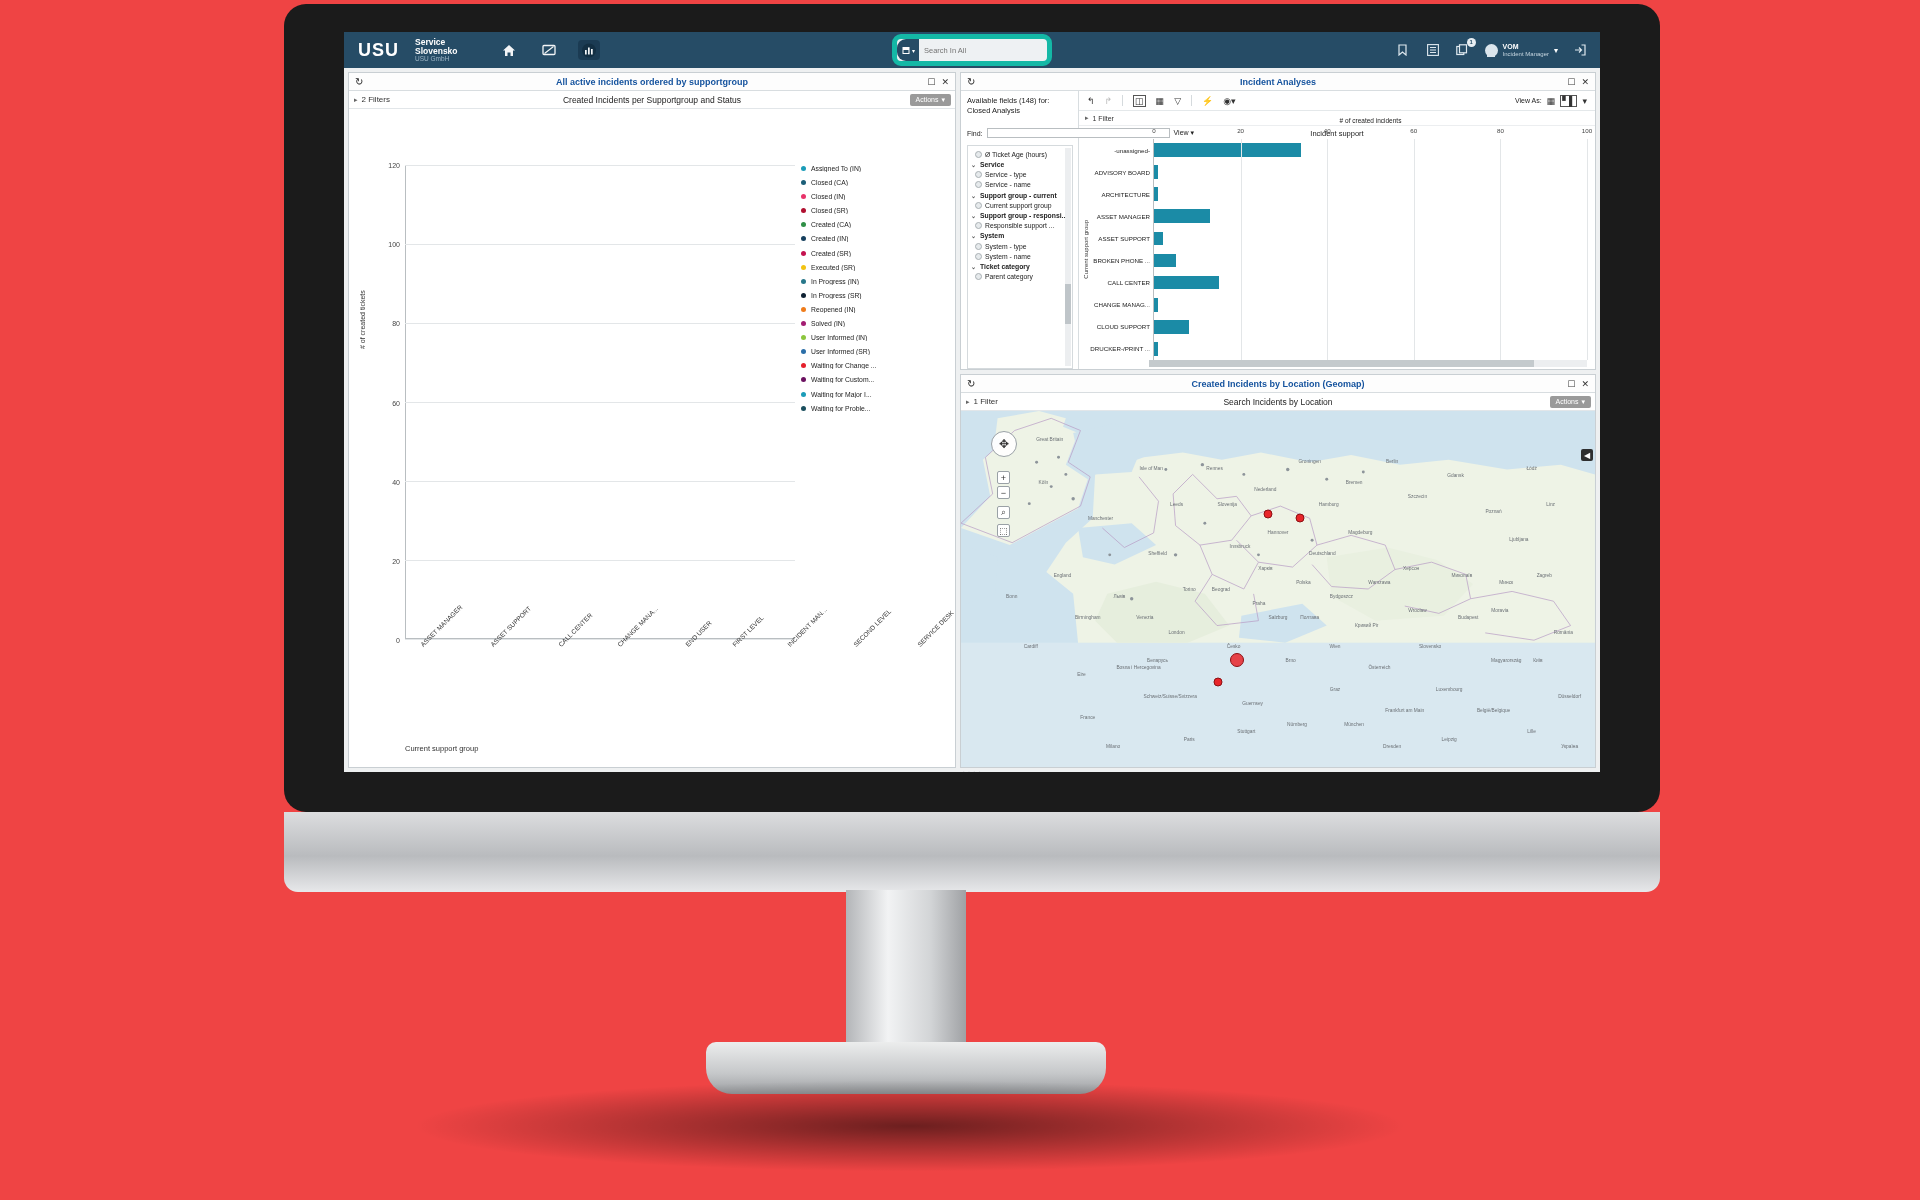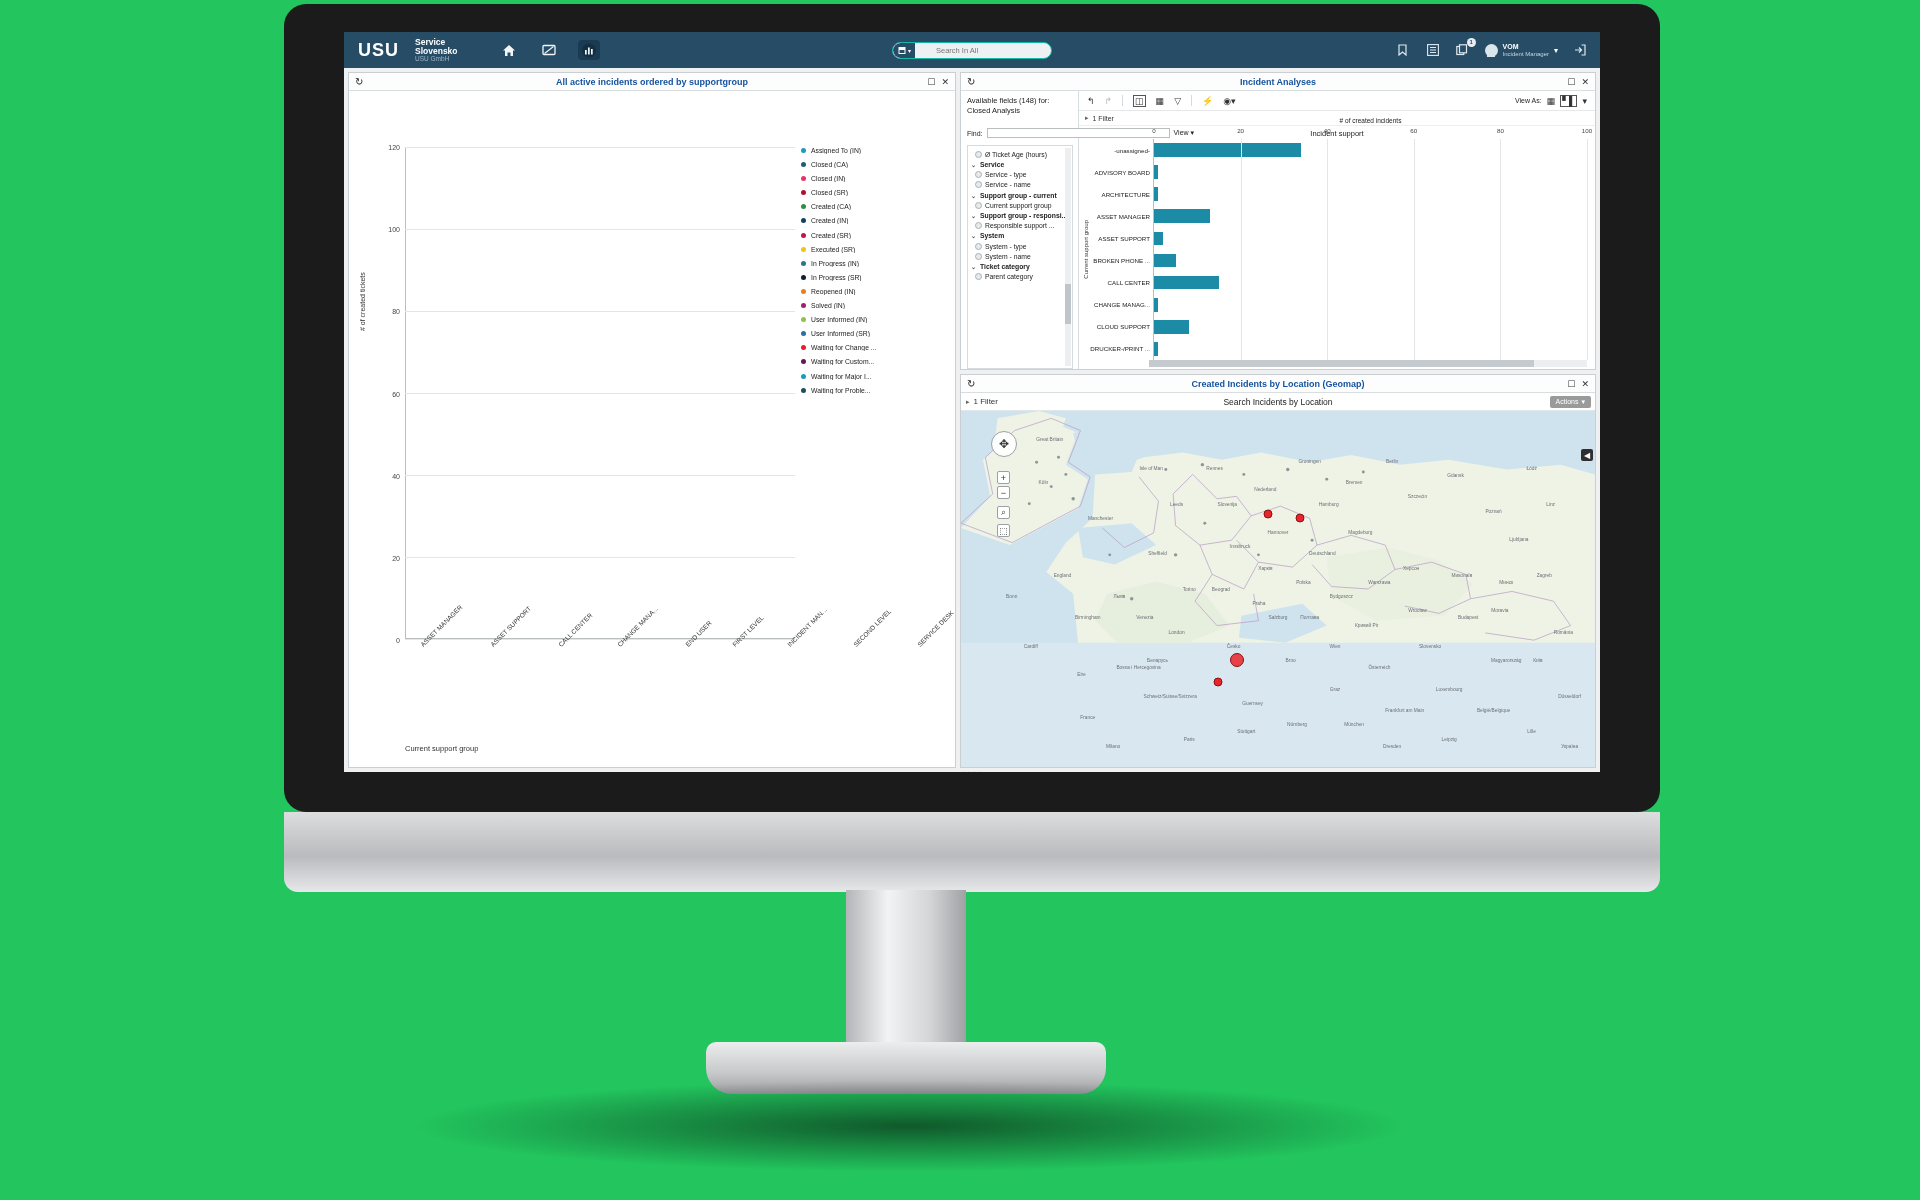--- a/index.html
+++ b/index.html
@@ -4,21 +4,21 @@
 <style>
   * { box-sizing: border-box; }
   html,body { margin:0; padding:0; }
   body {
     width:1920px; height:1200px; overflow:hidden;
     background:#ffffff;
     font-family:"Liberation Sans", sans-serif;
   }
 
   
-  #scene { position:relative; width:1920px; height:1200px; background:#22c55e; }
+  #scene { position:relative; width:1920px; height:1200px; background:#ef4444; }
 
   #bezel {
     position:absolute; left:284px; top:4px; width:1376px; height:808px;
     background:#1b1b1b; border-radius:22px;
   }
   #bezel-inner {
     position:absolute; left:344px; top:32px; width:1256px; height:740px;
     background:#f1f2f2; overflow:hidden;
   }
   #chin {
@@ -51,22 +51,22 @@
   .prod .l2 { font-size:6.5px; color:#9fb6c6; }
   .nav-icons { display:flex; align-items:center; gap:18px; margin-left:40px; }
   .nav-ic { width:22px; height:20px; display:flex; align-items:center; justify-content:center;
             color:#fff; opacity:.95; }
   .nav-ic.active { background:#1b3b52; border-radius:4px; }
   .search-wrap {
     position:absolute; left:50%; transform:translateX(-50%);
     display:flex; align-items:center; height:17px;
   }
   .search-pill {
-    display:flex; align-items:center; height:17px; background:#eef1f3;
-    border-radius:9px; border:1px solid #14b8a6; width:160px; overflow:hidden;gap:16px;
+    display:flex; align-items:center; height:32px; background:#eef1f3;
+    border-radius:9px; border:5px solid #14b8a6; width:160px; overflow:hidden;
   }
   .search-sel {
     display:flex; align-items:center; gap:2px; background:#264c66; color:#fff;
     height:100%; padding:0 4px 0 5px; border-radius:9px 0 0 9px;
   }
   .search-input { flex:1; font-size:7.5px; color:#8a9aa4; padding-left:5px;
                   background:transparent; border:0; outline:none; height:100%; }
   .right-tools { margin-left:auto; display:flex; align-items:center; gap:14px; padding-right:12px; }
   .rt-ic { position:relative; width:16px; height:16px; display:flex; align-items:center;
            justify-content:center; color:#e7eef3; }
@@ -304,20 +304,31 @@
 
     <div class="workspace">
 
       <div class="panel" id="leftPanel">
         <div class="panel-head">
           <span class="refresh">↻</span>
           <span class="panel-title">All active incidents ordered by supportgroup</span>
           <span class="panel-actions">
             <span>☐</span>
             <span>✕</span>
+          </span>
+        </div>
+        <div class="sub-head">
+          <span class="filters">
+            <span class="chev">▸</span>
+            <span>2 Filters</span>
+          </span>
+          <span class="sub-title">Created Incidents per Supportgroup and Status</span>
+          <span class="actions-btn">
+            <span>Actions</span>
+            <span>▾</span>
           </span>
         </div>
 
         <div class="chart-area">
           <div class="ylab"># of created tickets</div>
           <div class="plot" id="plot">
             <div class="axisY"></div>
             <div class="axisX"></div>
             <div id="gridlines">
                 <div class="gridline" style="top: 100%;">

